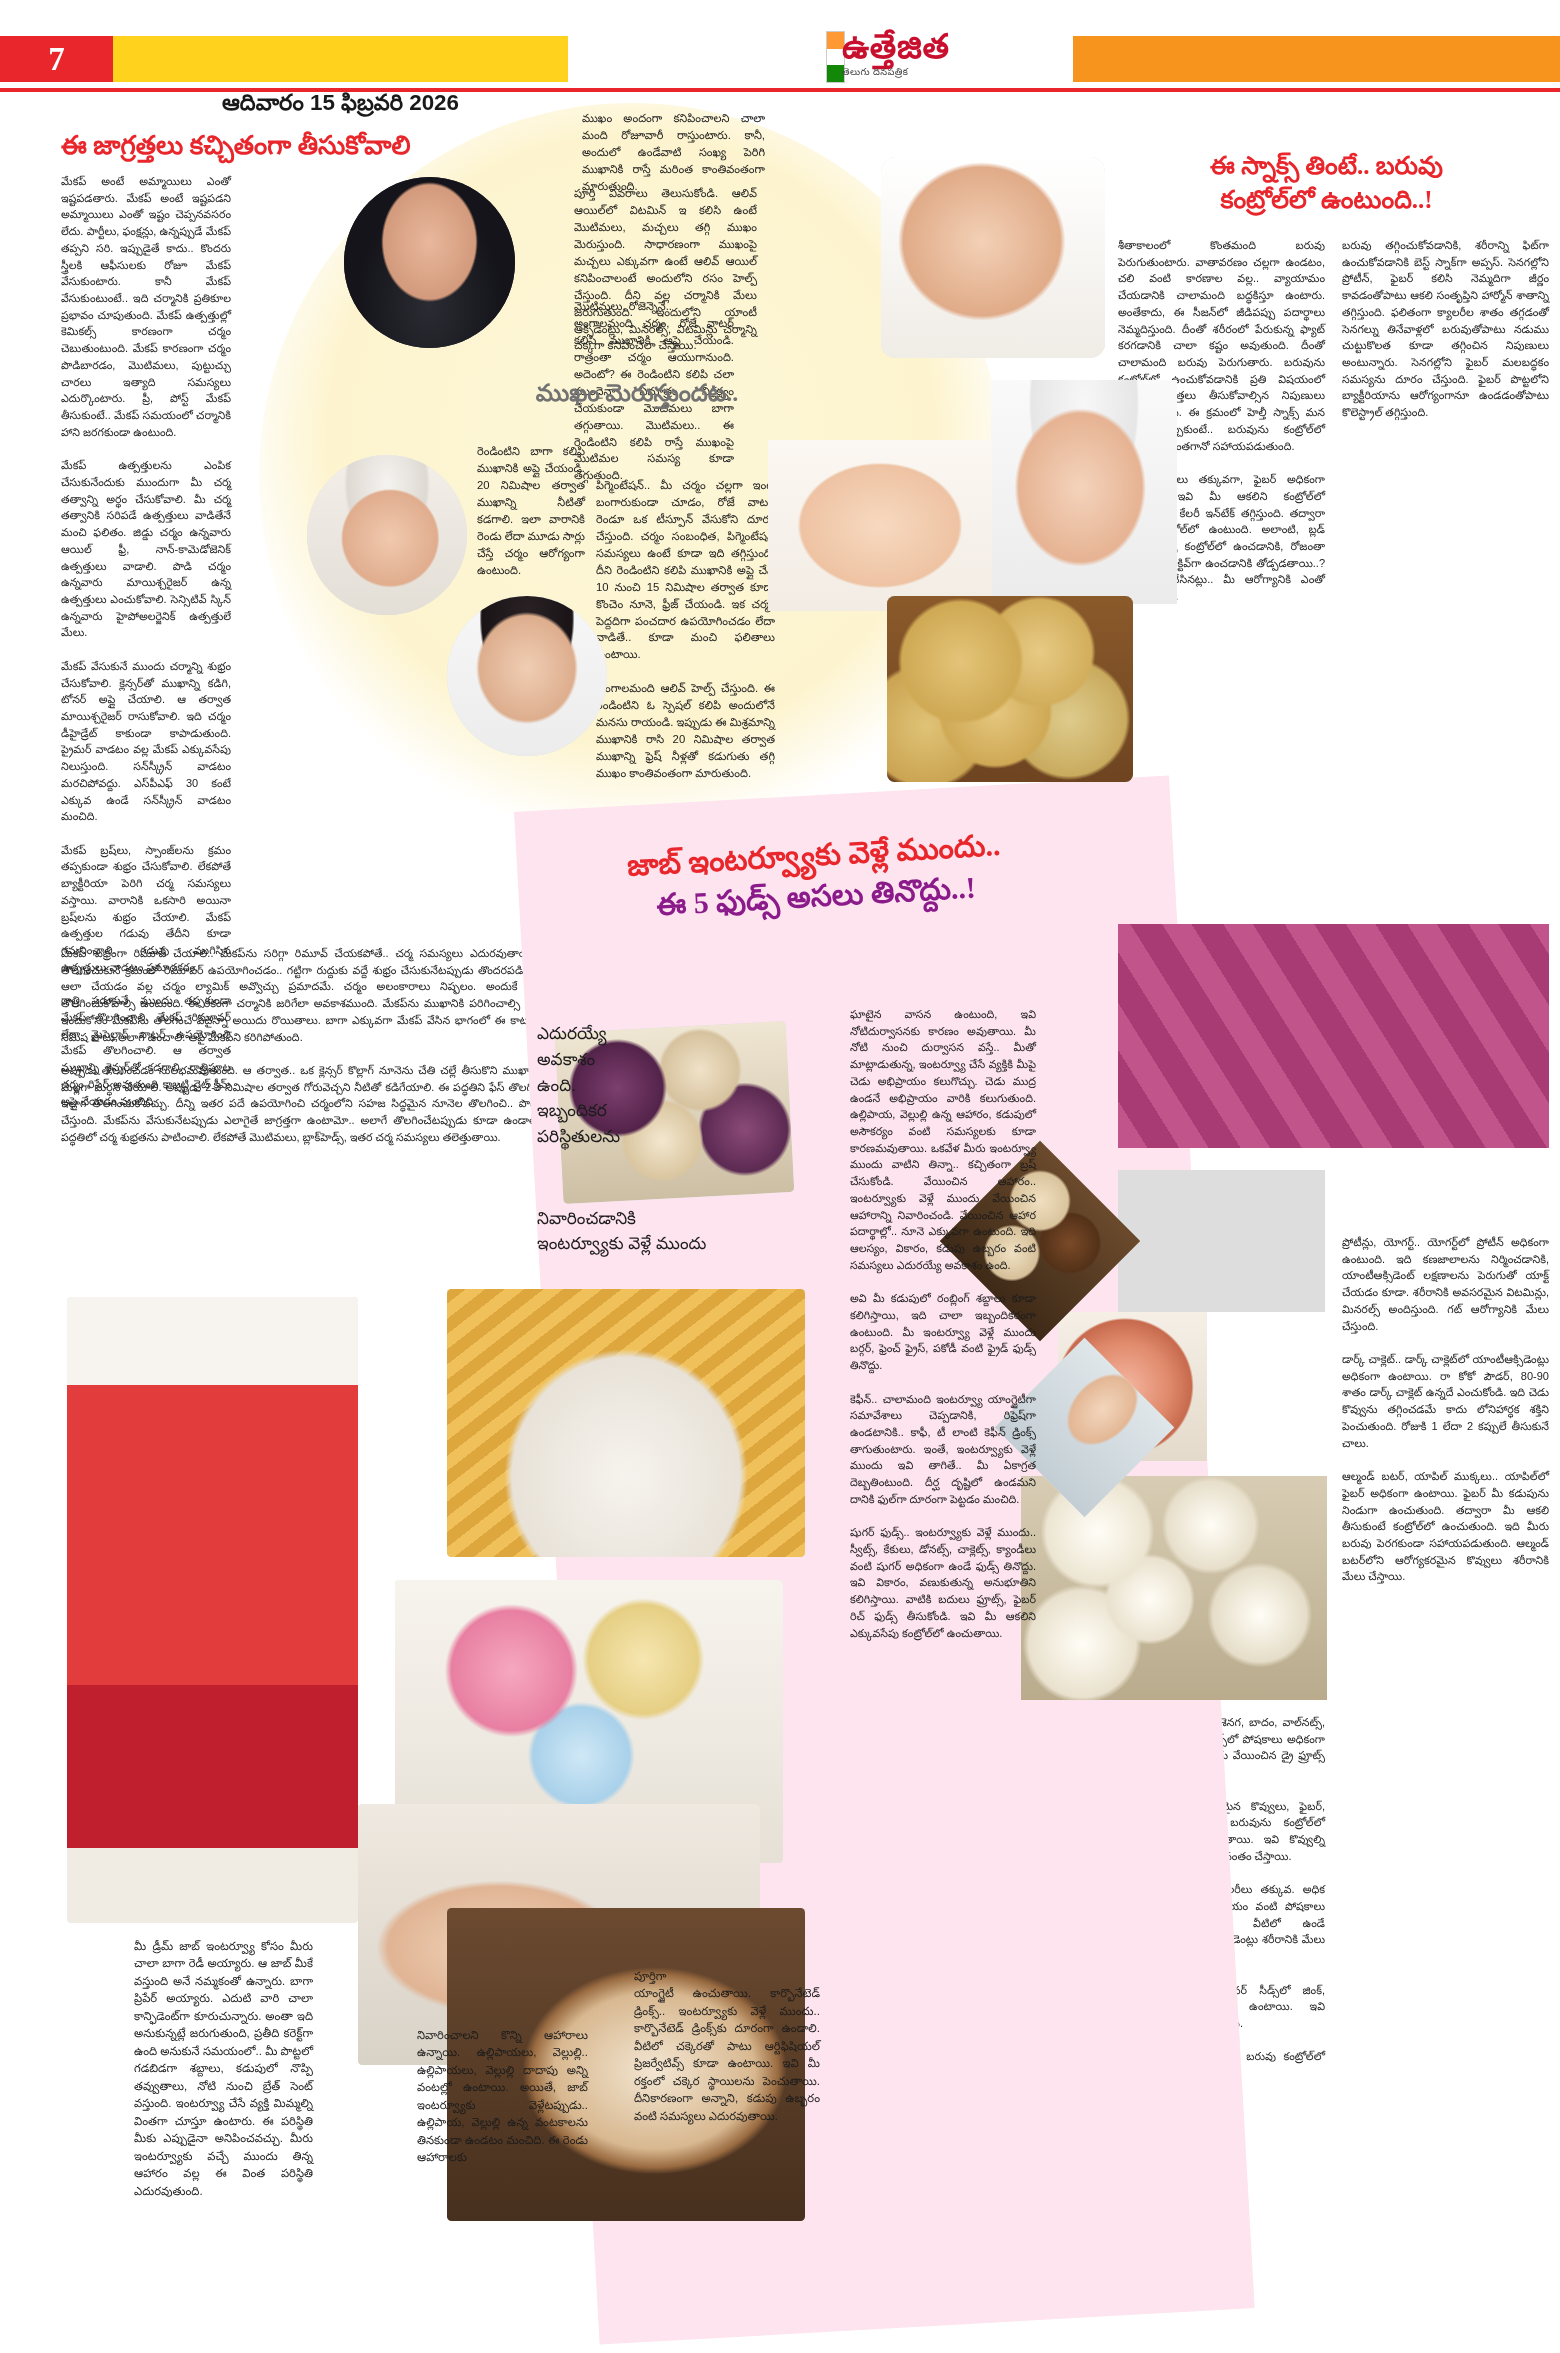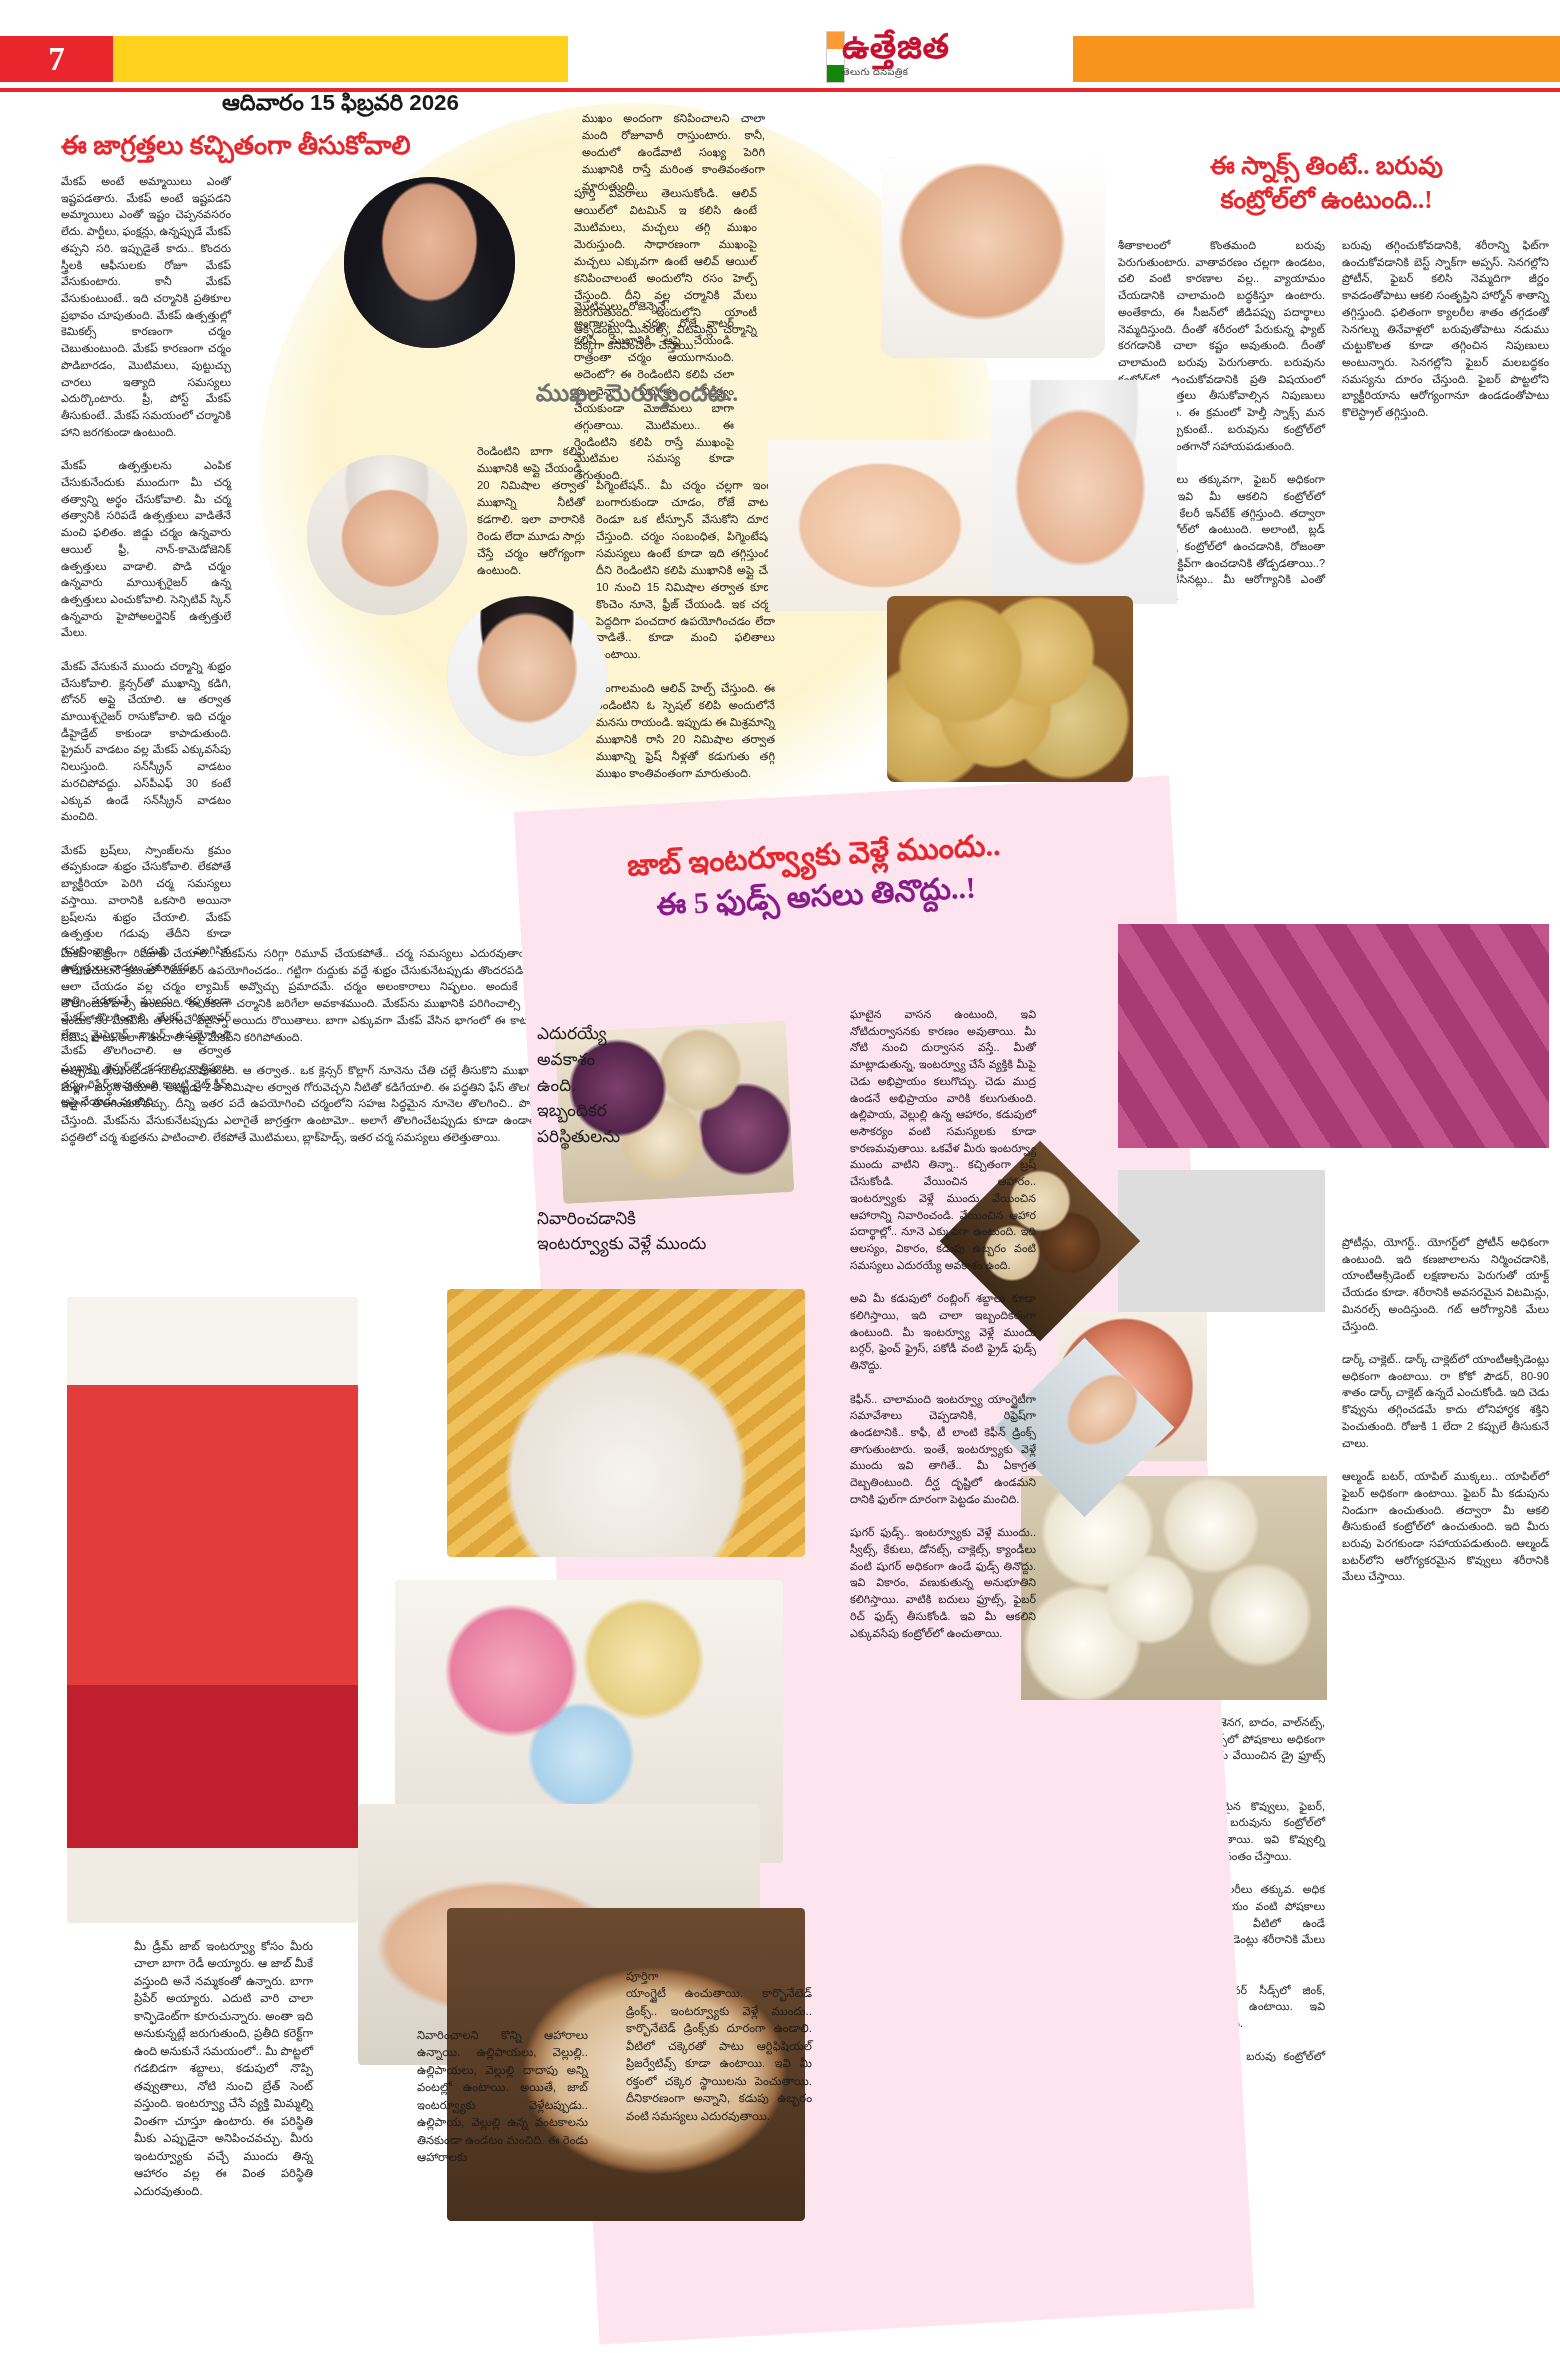--- a/index.html
+++ b/index.html
@@ -388,15 +388,15 @@
   </div>
 <div class="img" style="left:358px; top:1804px; width:402px; height:261px; border-radius:4.5px;">
     <div class="ph ph-writing"></div>
   </div>
 <div class="img" style="left:447px; top:1908px; width:358px; height:313px; border-radius:4.5px;">
     <div class="ph ph-coffee"></div>
   </div>
 
 <div class="job-col-c txt" style="font-size:11.5px;">మీ డ్రీమ్ జాబ్ ఇంటర్వ్యూ కోసం మీరు చాలా బాగా రెడీ అయ్యారు. ఆ జాబ్ మీకే వస్తుంది అనే నమ్మకంతో ఉన్నారు. బాగా ప్రిపేర్ అయ్యారు. ఎదుటి వారి చాలా కాన్ఫిడెంట్‌గా కూరుచున్నారు. అంతా ఇది అనుకున్నట్లే జరుగుతుంది, ప్రతీది కరెక్ట్‌గా ఉంది అనుకునే సమయంలో.. మీ పొట్టలో గడబిడగా శబ్దాలు, కడుపులో నొప్పి తవ్వుతాలు, నోటి నుంచి బ్రేత్ సెంట్ వస్తుంది. ఇంటర్వ్యూ చేసే వ్యక్తి మిమ్మల్ని వింతగా చూస్తూ ఉంటారు. ఈ పరిస్థితి మీకు ఎప్పుడైనా అనిపించవచ్చు. మీరు ఇంటర్వ్యూకు వచ్చే ముందు తిన్న ఆహారం వల్ల ఈ వింత పరిస్థితి ఎదురవుతుంది.</div>
 <div class="job-col-d txt" style="font-size:11.5px;">నివారించాలని కొన్ని ఆహారాలు ఉన్నాయి. ఉల్లిపాయలు, వెల్లుల్లి.. ఉల్లిపాయలు, వెల్లుల్లి దాదాపు అన్ని వంటల్లో ఉంటాయి. అయితే, జాబ్ ఇంటర్వ్యూకు వెళ్లేటప్పుడు.. ఉల్లిపాయ, వెల్లుల్లి ఉన్న వంటకాలను తినకుండా ఉండటం మంచిది. ఈ రెండు ఆహారాలకు</div>
-<div class="job-col-e txt" style="font-size:11.5px;">పూర్తిగా
+<div class="job-col-e txt" style="font-size:11.5px;margin-left:8px;">పూర్తిగా
 యాంగ్జైటీ ఉంచుతాయి. కార్బొనేటెడ్ డ్రింక్స్.. ఇంటర్వ్యూకు వెళ్లే ముందు.. కార్బొనేటెడ్ డ్రింక్స్‌కు దూరంగా ఉండాలి. వీటిలో చక్కెరతో పాటు ఆర్టిఫిషియల్ ప్రిజర్వేటివ్స్‌ కూడా ఉంటాయి. ఇవి మీ రక్తంలో చక్కెర స్థాయిలను పెంచుతాయి. దీనికారణంగా అన్నాని, కడుపు ఉబ్బరం వంటి సమస్యలు ఎదురవుతాయి.</div>
 
 
 </body></html>

